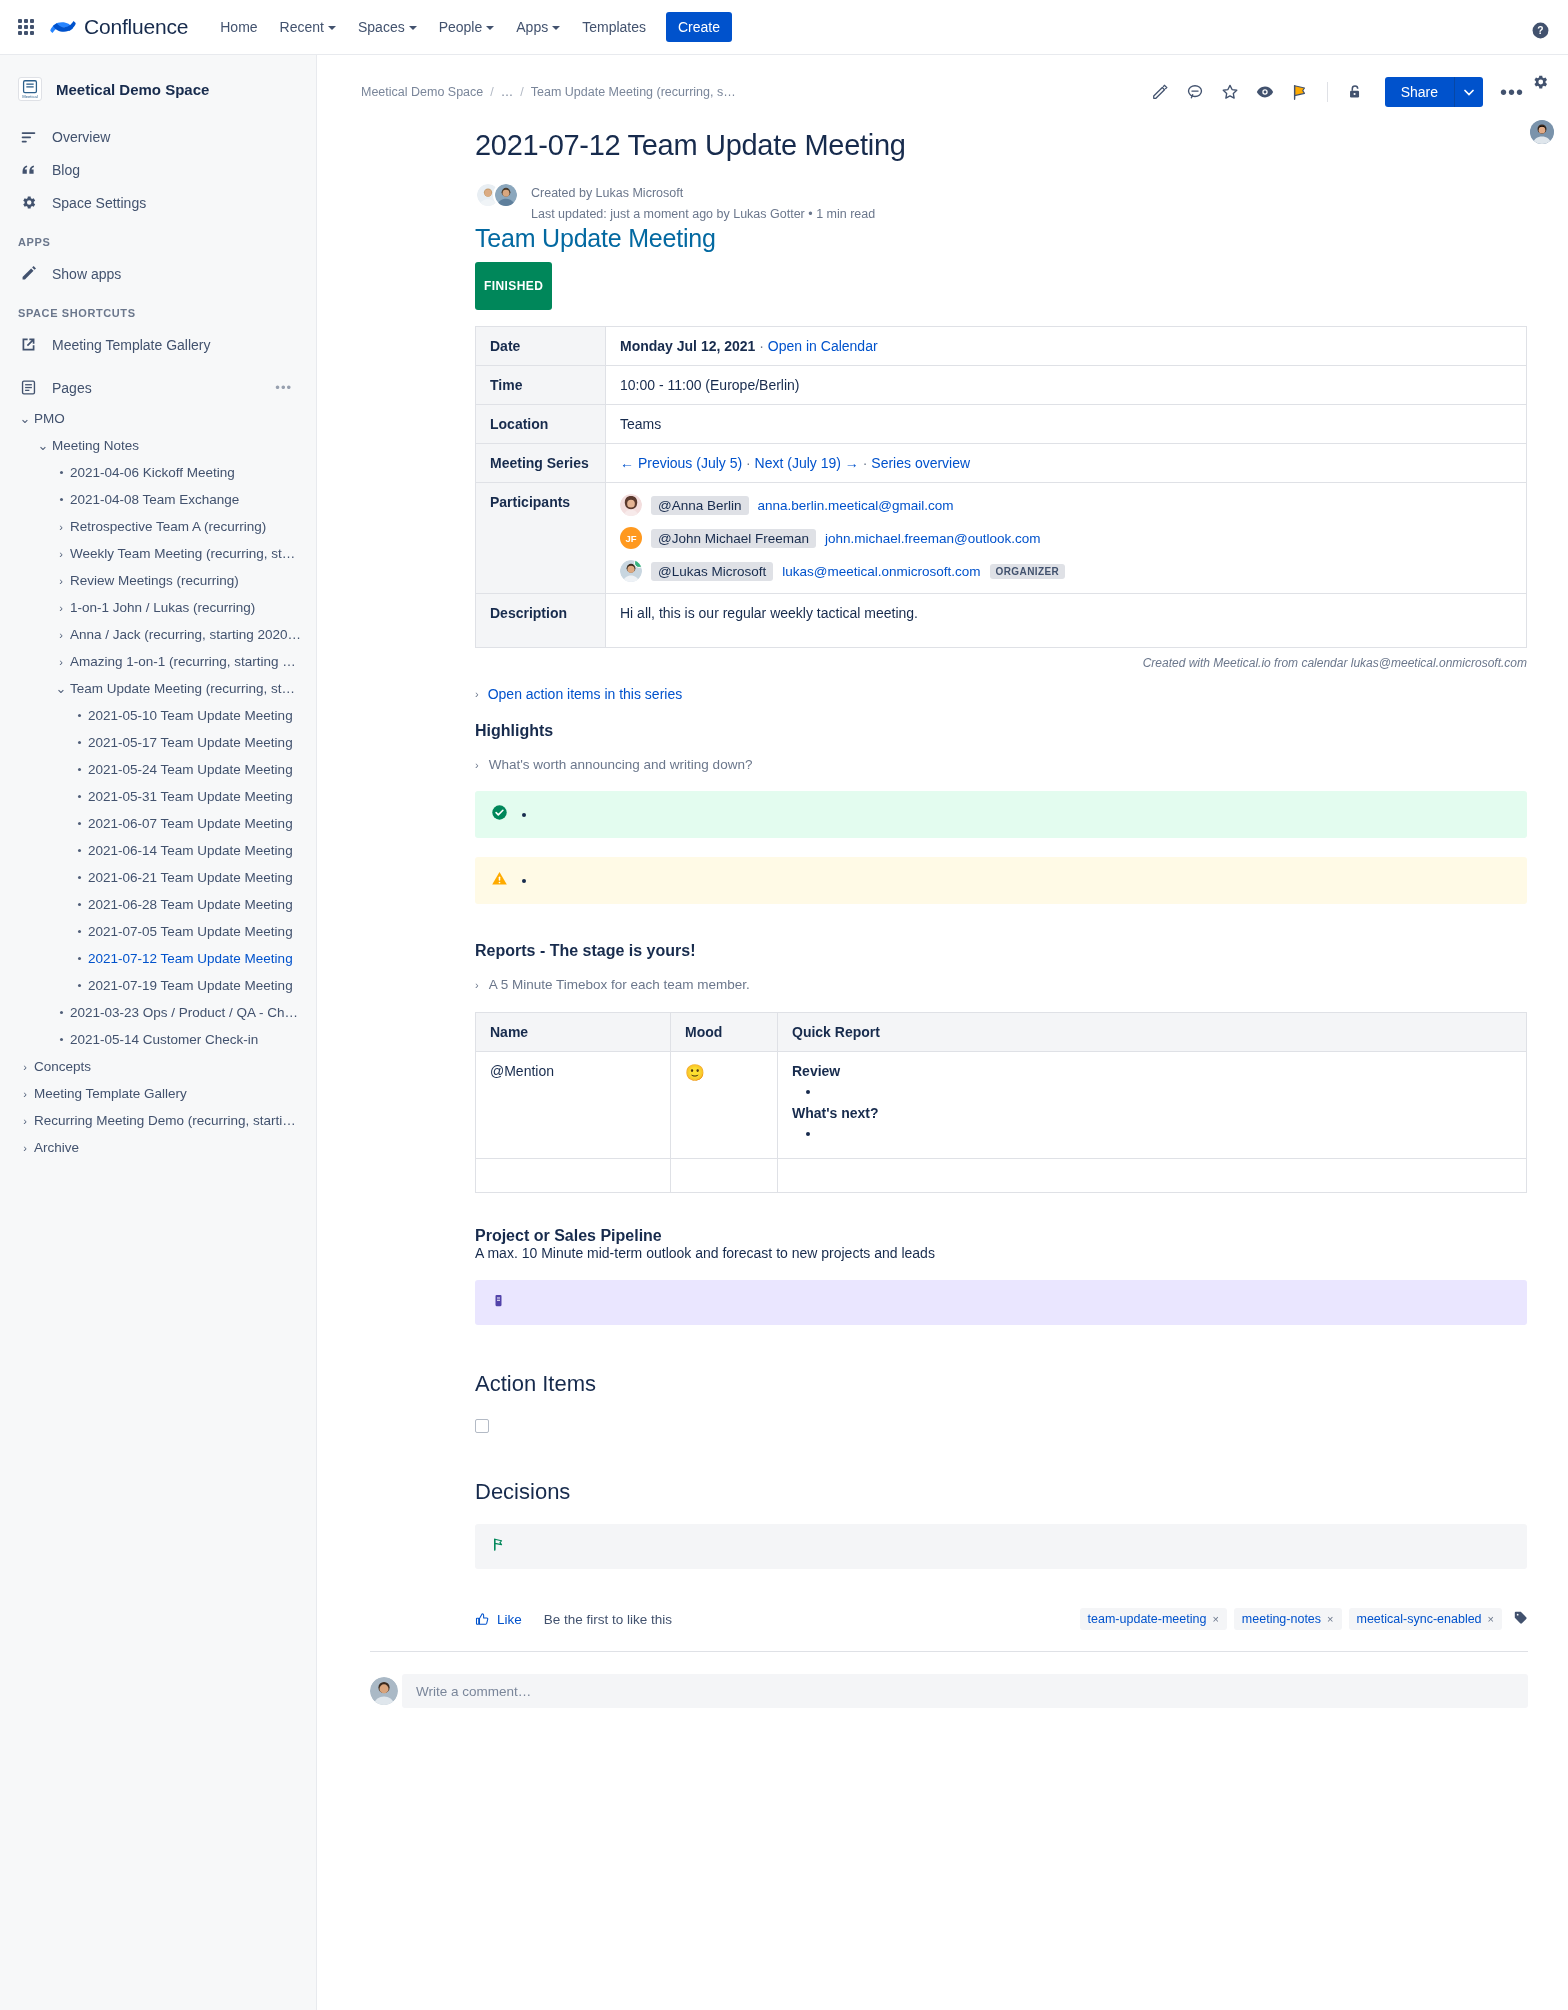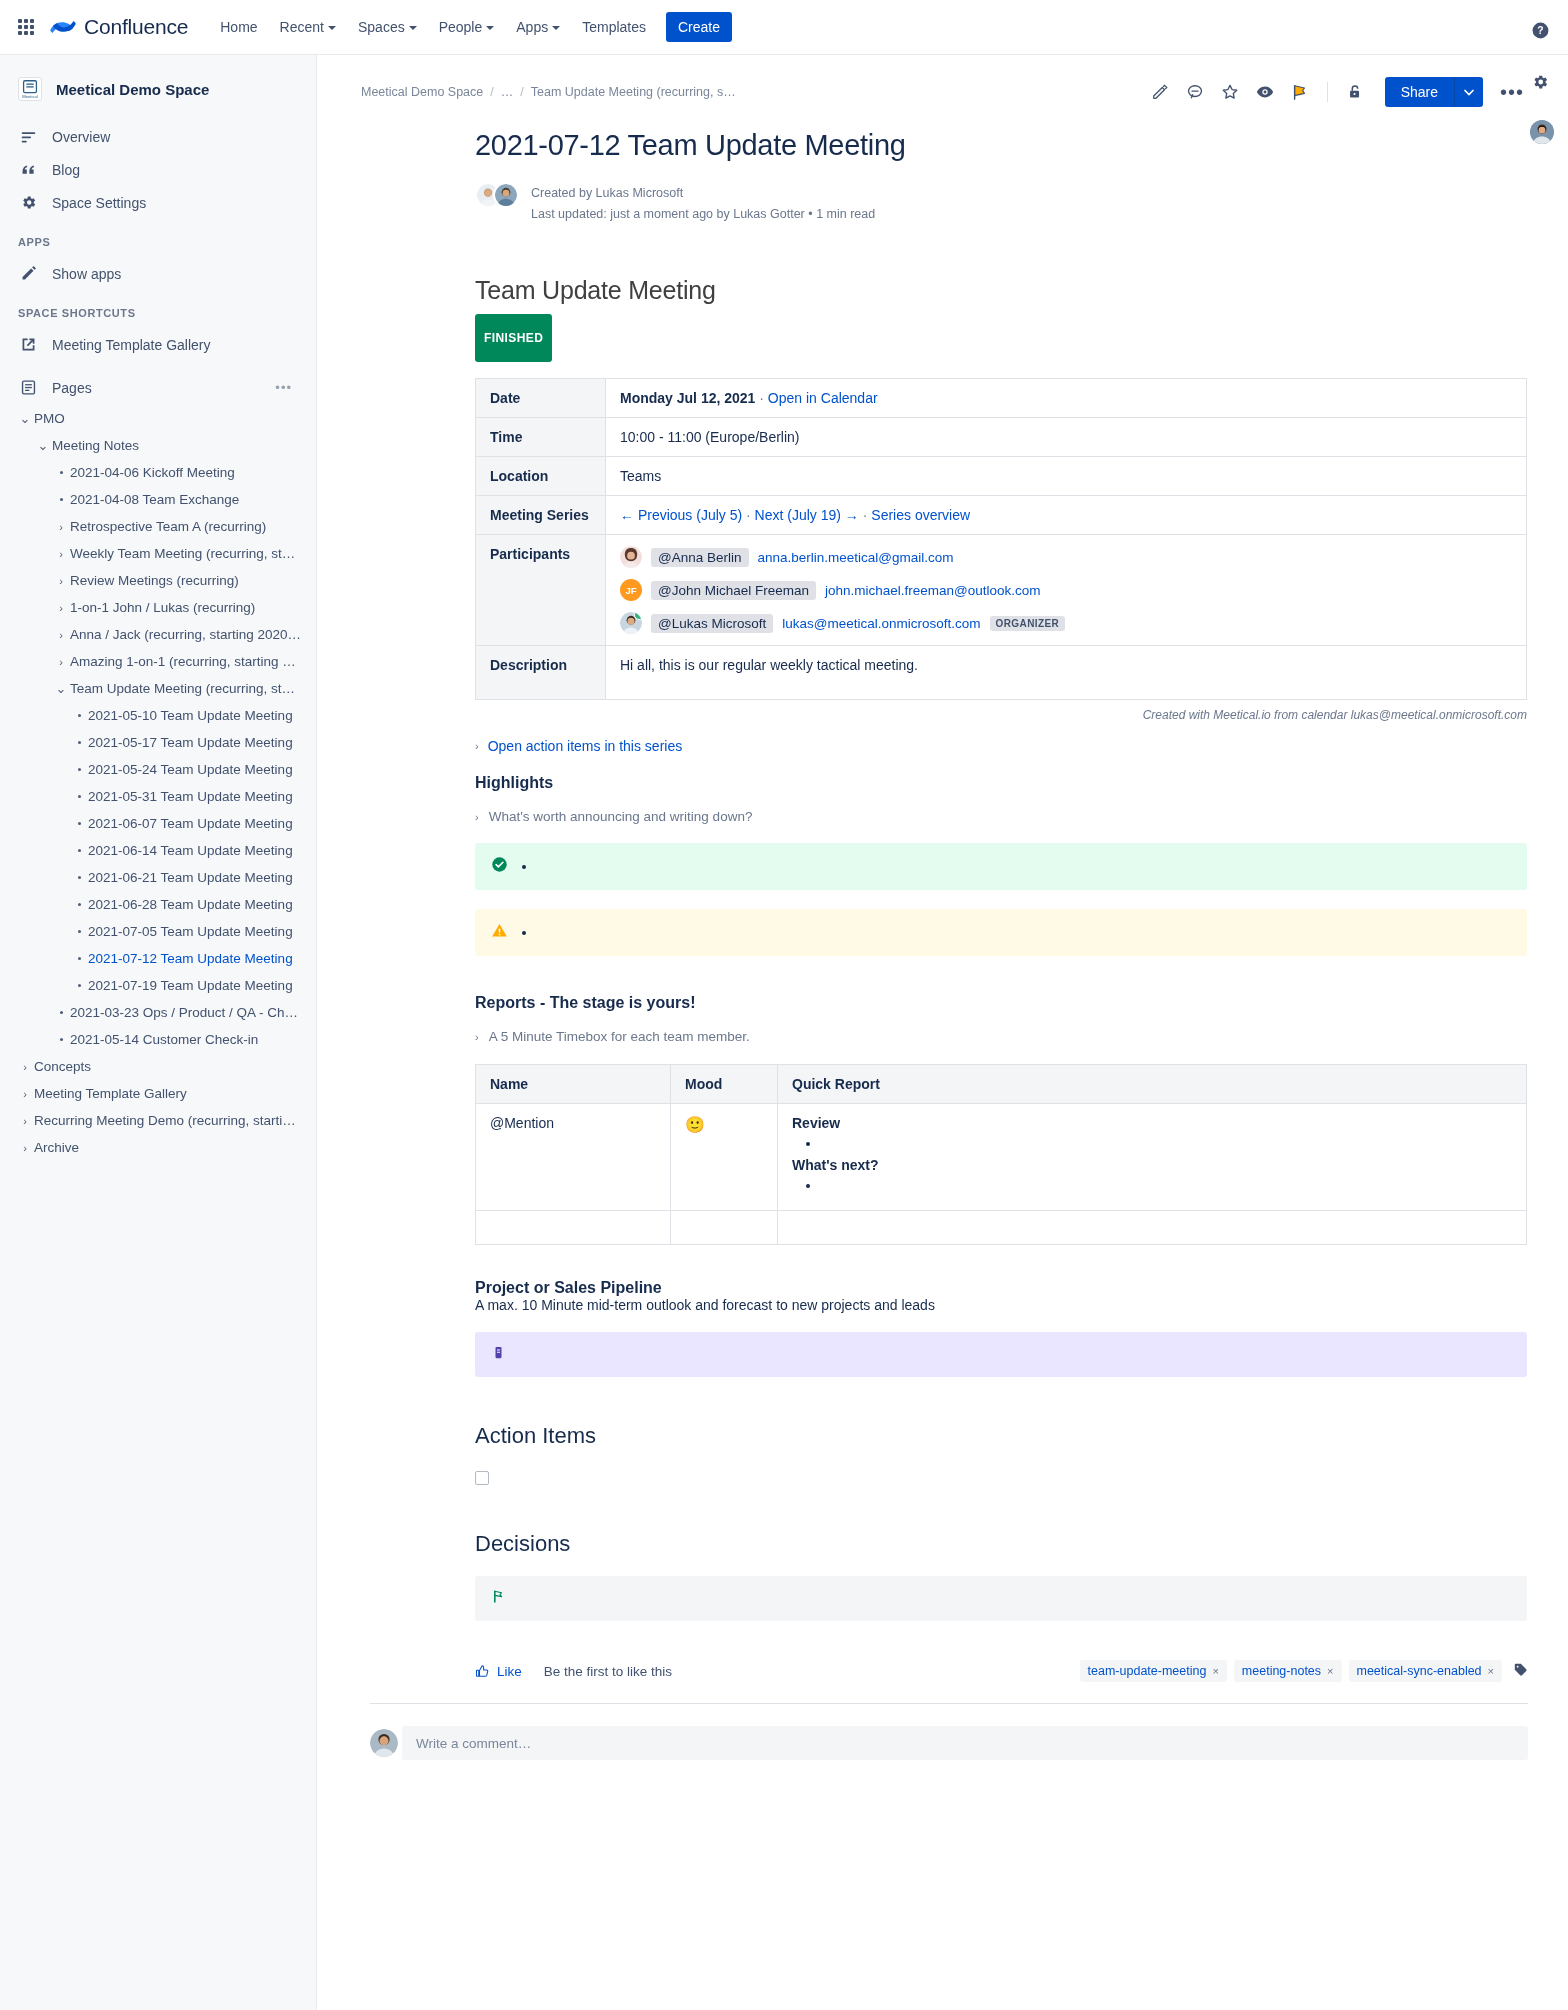--- a/index.html
+++ b/index.html
@@ -131,21 +131,21 @@
 
   .content { padding-left: 158px; padding-right: 40px; max-width: 1250px; }
   .page-title { font-size: 29px; font-weight: 500; color: #172b4d; margin-top: 22px; letter-spacing: -0.3px;}
 
   .byline { display: flex; align-items: flex-start; gap: 12px; margin-top: 20px; }
   .avatars { display: flex; }
   .av { width: 26px; height: 26px; border-radius: 50%; border: 2px solid #fff; overflow: hidden; }
   .av:nth-child(2) { margin-left: -8px; }
   .byline-text { font-size: 12.5px; color: #6b778c; line-height: 1.65; padding-top:1px;}
 
-  .doc-h1 { font-size: 25px; color: #404040; font-weight: 500; margin-top: 52px; letter-spacing: -0.2px;}
+  .doc-h1 { font-size: 25px; color: #0369a1; font-weight: 500; letter-spacing: -0.2px;}
   .badge-finished {
     display: inline-block; background: #00875a; color: #fff; font-size: 12px; font-weight: 700;
     letter-spacing: 0.4px; padding: 17px 9px; border-radius: 3px; margin-top: 9px;
   }
 
   table.meta { border-collapse: collapse; width: 100%; margin-top: 16px; table-layout: fixed; }
   table.meta td { border: 1px solid #dfe1e6; padding: 11px 14px; font-size: 14px; vertical-align: top; }
   table.meta td.k { width: 130px; background: #f4f5f7; font-weight: 700; color: #172b4d; }
   .lnk { color: #0052cc; text-decoration: none; cursor: pointer; }
   .dotsep { color: #6b778c; }

